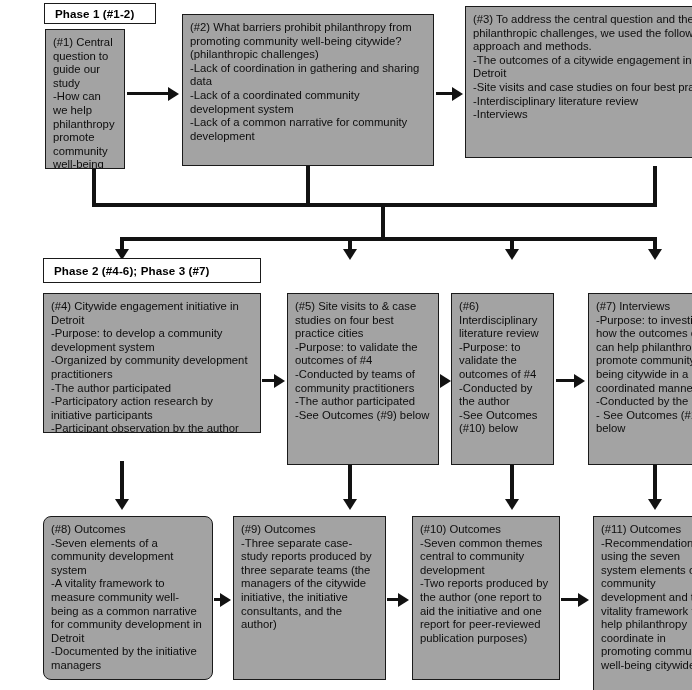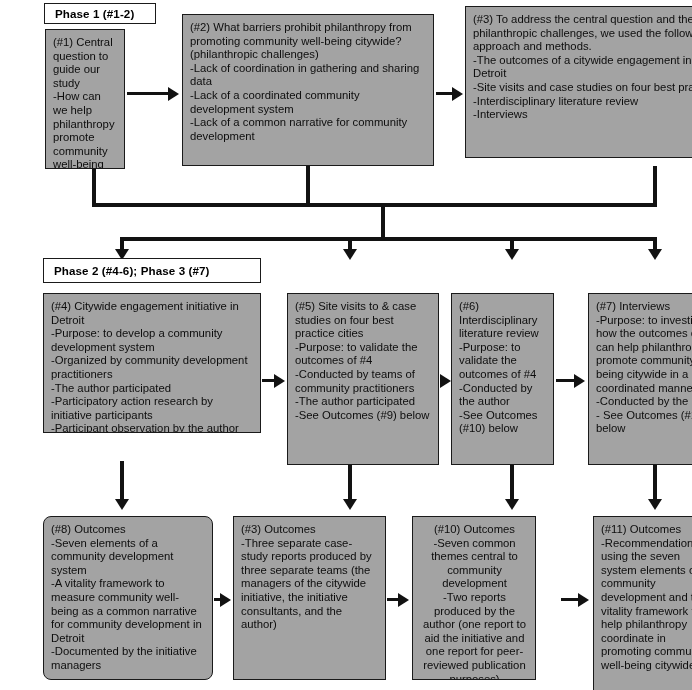--- a/index.html
+++ b/index.html
@@ -167,25 +167,25 @@
   <div class="vline" style="left:613px;top:465px;width:4px;height:38px;"></div>
   <div class="arrow-down" style="left:608px;top:499px;"></div>
 
   <div class="shadow" style="left:7px;top:520px;width:170px;height:164px;"></div>
   <div class="box" style="left:3px;top:516px;width:170px;height:164px;border-radius:8px;">(#8) Outcomes
 -Seven elements of a community development system
 -A vitality framework to measure community well-being as a common narrative for community development in Detroit
 -Documented by the initiative managers</div>
 
   <div class="shadow" style="left:197px;top:520px;width:153px;height:164px;"></div>
-  <div class="box" style="left:193px;top:516px;width:153px;height:164px;">(#3) Outcomes
+  <div class="box" style="left:193px;top:516px;width:153px;height:164px;">(#9) Outcomes
 -Three separate case-study reports produced by three separate teams (the managers of the citywide initiative, the initiative consultants, and the author)</div>
 
   <div class="shadow" style="left:376px;top:520px;width:148px;height:164px;"></div>
-  <div class="box" style="left:372px;top:516px;width:124px;height:164px;text-align:center;">(#10) Outcomes
+  <div class="box" style="left:372px;top:516px;width:148px;height:164px;">(#10) Outcomes
 -Seven common themes central to community development
 -Two reports produced by the author (one report to aid the initiative and one report for peer-reviewed publication purposes)</div>
 
   <div class="shadow" style="left:557px;top:520px;width:131px;height:164px;"></div>
   <div class="box" style="left:553px;top:516px;width:131px;height:192px;">(#11) Outcomes
 -Recommendations for using the seven system elements of community development and the vitality framework to help philanthropy coordinate in promoting community well-being citywide</div>
 
   <div class="hline" style="left:174px;top:598px;width:8px;"></div>
   <div class="arrow-right" style="left:180px;top:592.5px;"></div>
 

